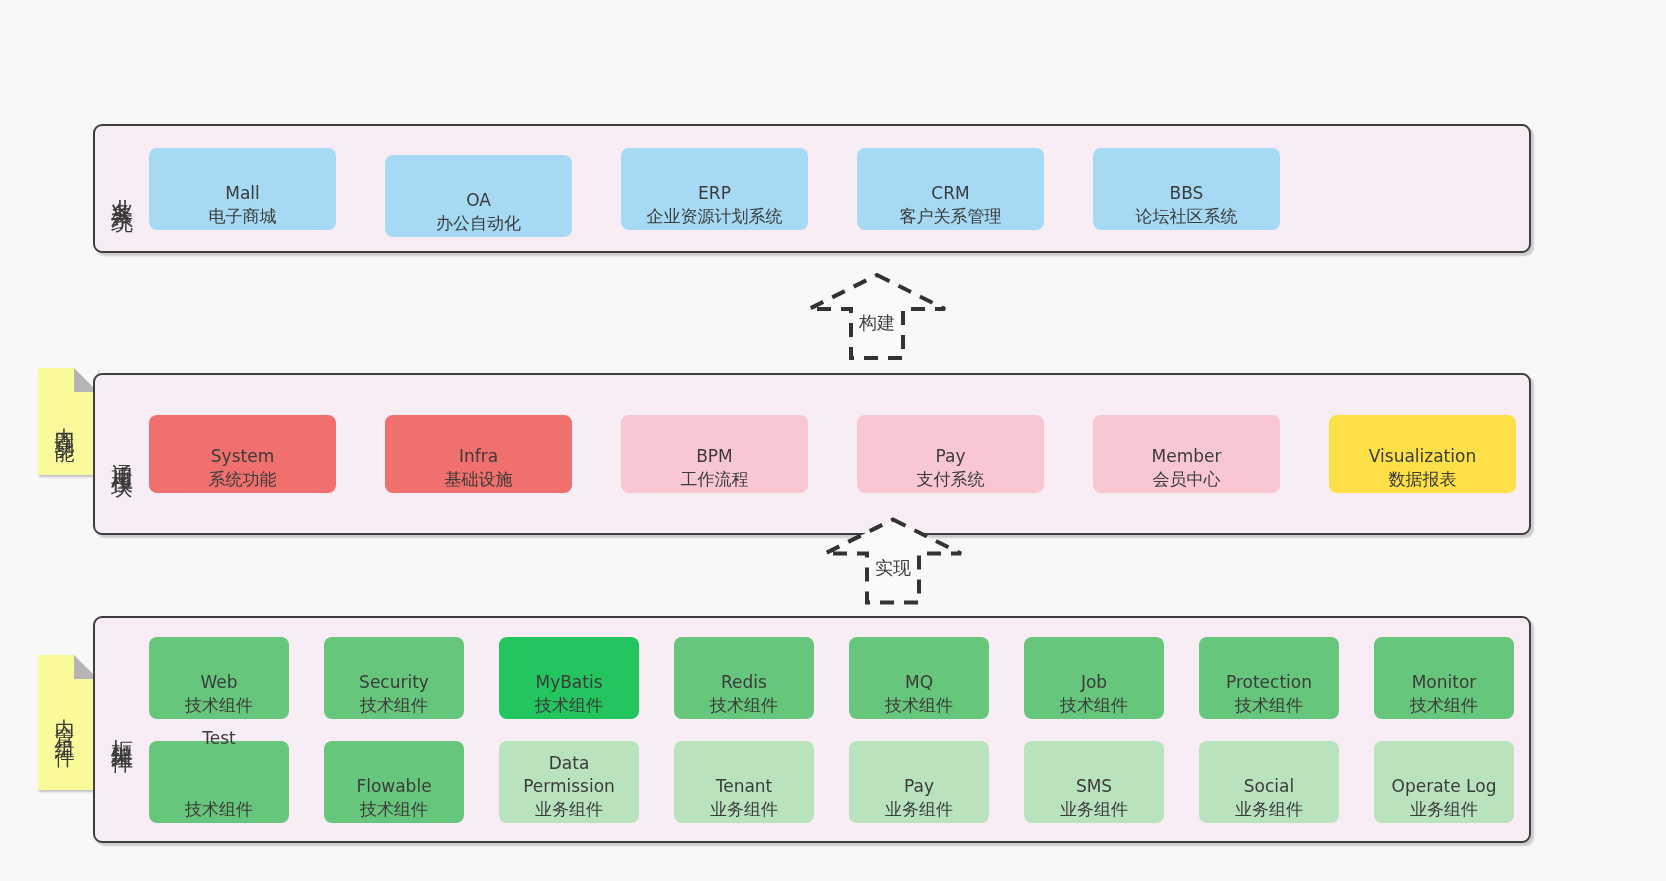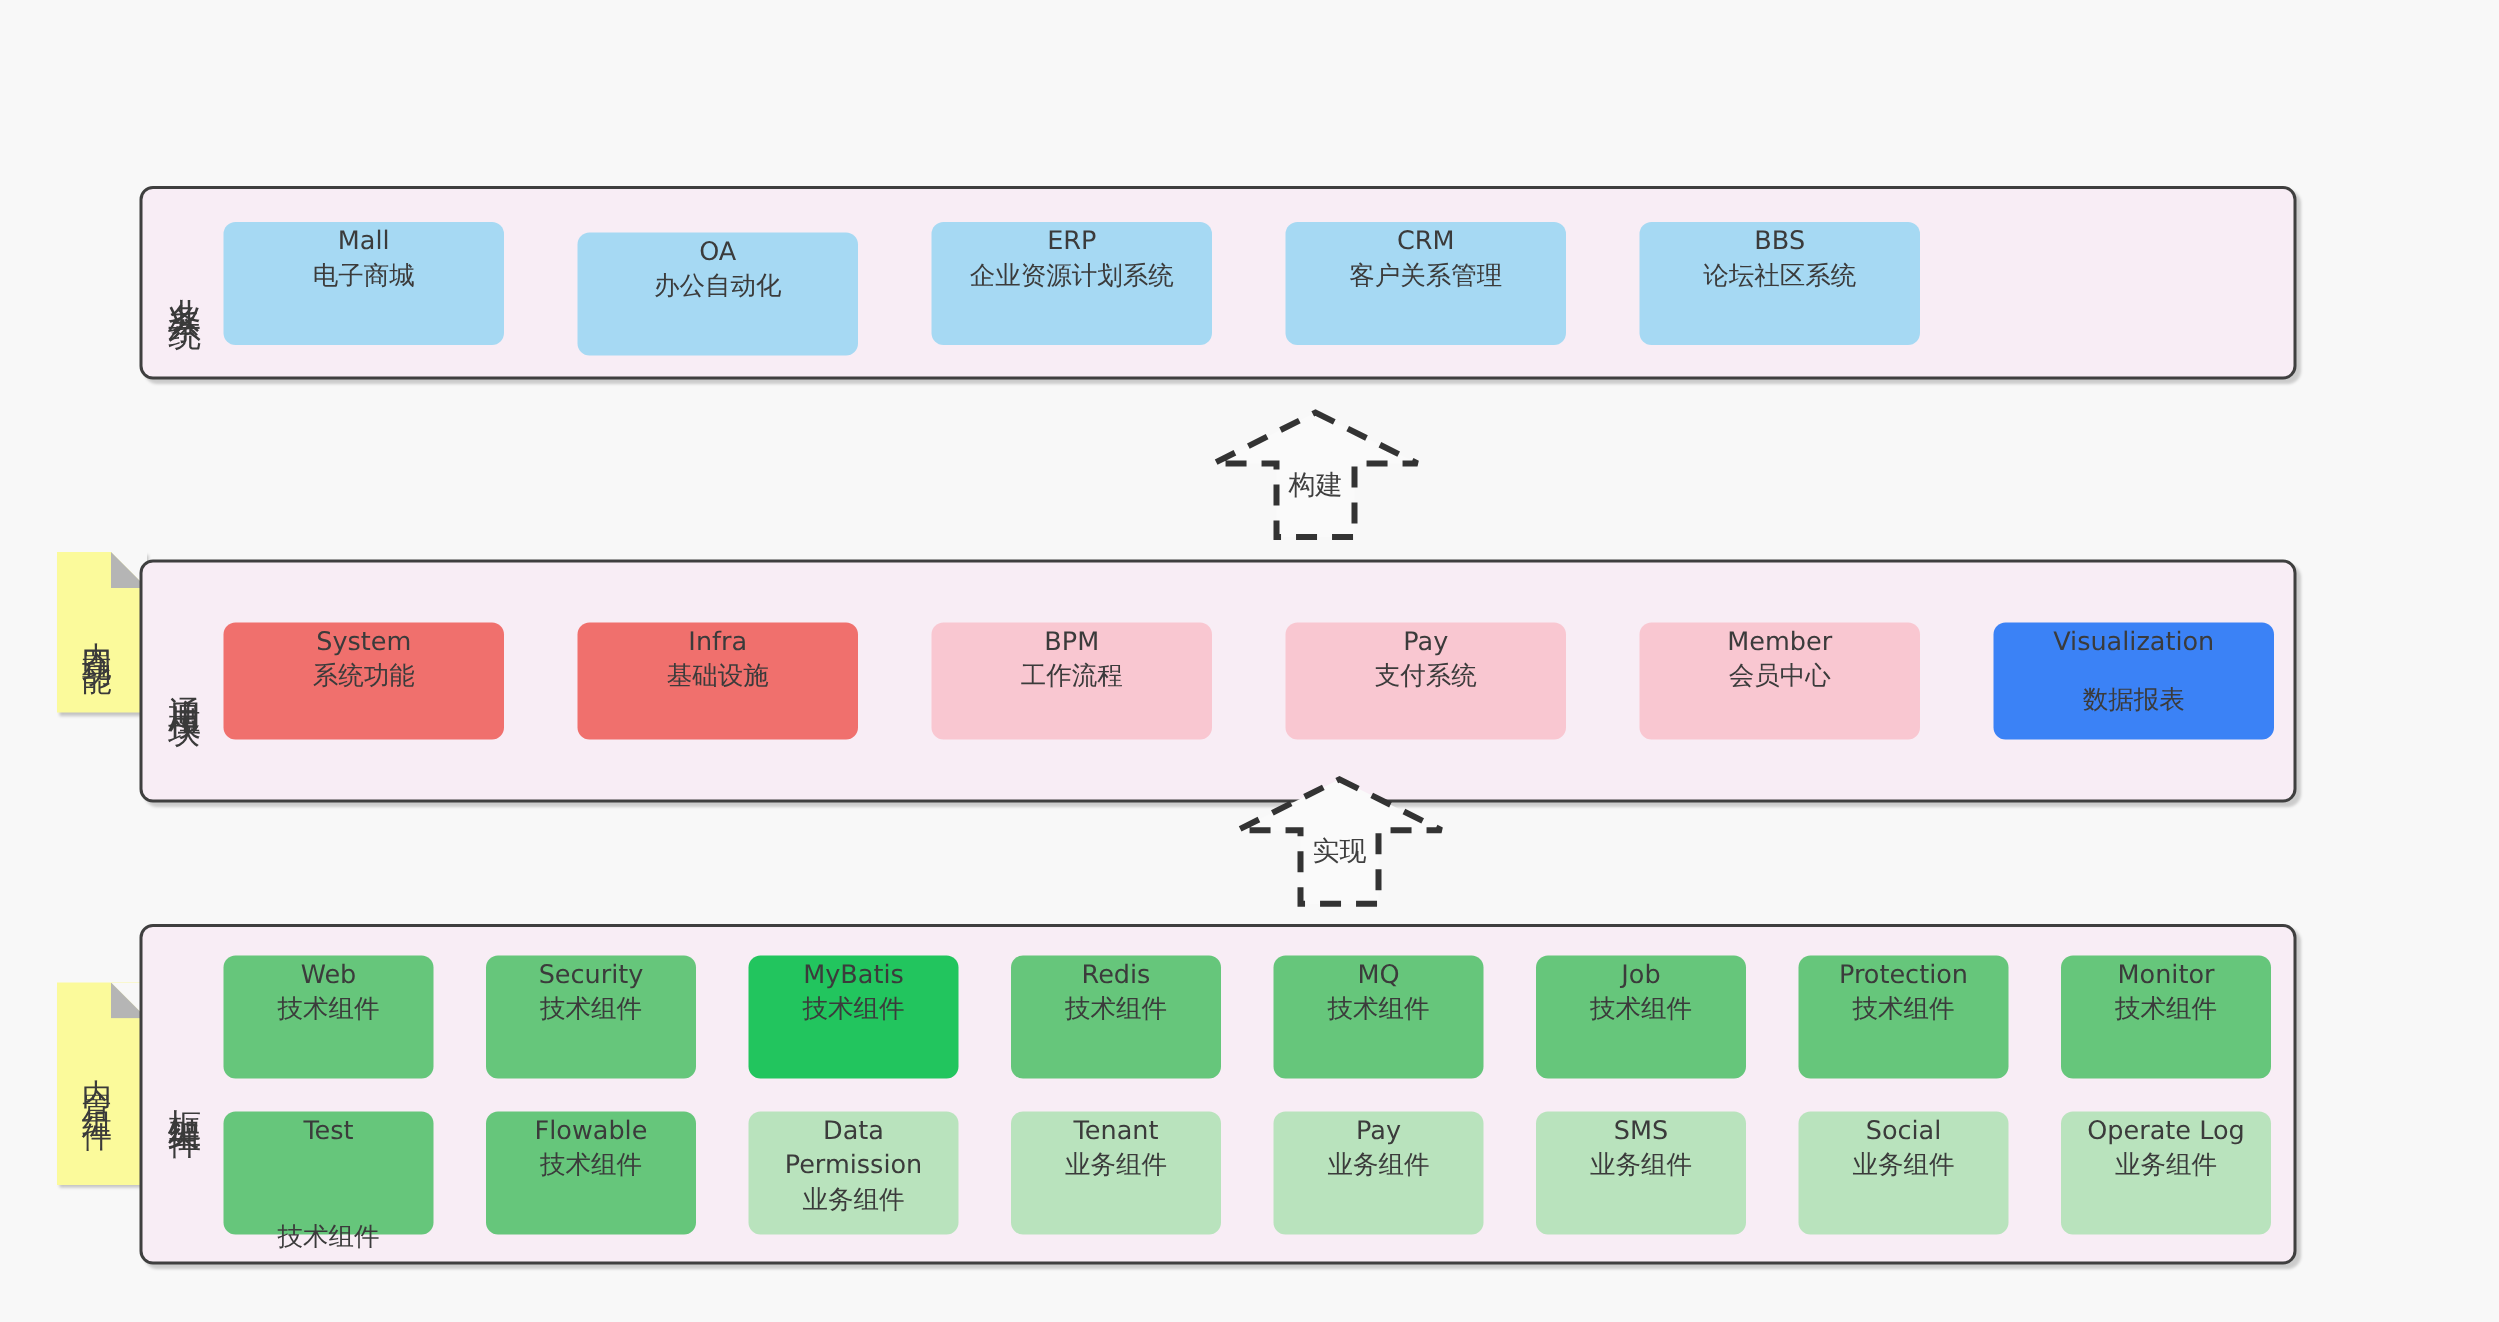--- a/index.html
+++ b/index.html
@@ -49,21 +49,21 @@
     font-size:22px;letter-spacing:4px;color:#3a3a3a;
   }
 
   .row{display:flex;align-items:center;}
   .row-6{flex:1;gap:49px;}
   .row-8{gap:35px;}
   .rows{flex:1;display:flex;flex-direction:column;justify-content:center;gap:22px;}
 
   .box{
     border-radius:8px;
-    display:flex;flex-direction:column;align-items:center;justify-content:flex-start;
+    display:flex;flex-direction:column;align-items:center;justify-content:flex-end;
     text-align:center;
     font-size:17px;line-height:23px;color:#3b3b3b;
     box-sizing:border-box;padding:2px 8px;
   }
   .b6{width:187px;height:82px;}
   #sec-modules .b6{height:78px;}
   .b8{width:140px;height:82px;}
 
   [data-box-type="blue"]{background:#a6d9f3;}
   [data-box-type="red"]{background:#f0706d;}
@@ -141,21 +141,21 @@
         <span>工作流程</span>
       </div>
       <div class="box b6" data-box-type="pink" style="background: rgb(249, 199, 209);">
         <span>Pay</span>
         <span>支付系统</span>
       </div>
       <div class="box b6" data-box-type="pink" style="background: rgb(249, 199, 209);">
         <span>Member</span>
         <span>会员中心</span>
       </div>
-      <div class="box b6" data-box-type="pink" style="background: #3b82f6; gap: 16px;">
+      <div class="box b6" data-box-type="pink" style="background: #fde047;">
         <span>Visualization</span>
         <span>数据报表</span>
       </div>
     </div>
   </section>
 
   <svg class="arrow" id="arrow-implement" viewBox="0 0 142 89">
     <polygon points="71,3 139,37 97,37 97,86 45,86 45,37 3,37"></polygon>
     <text x="71" y="57" text-anchor="middle">实现</text>
   </svg>

